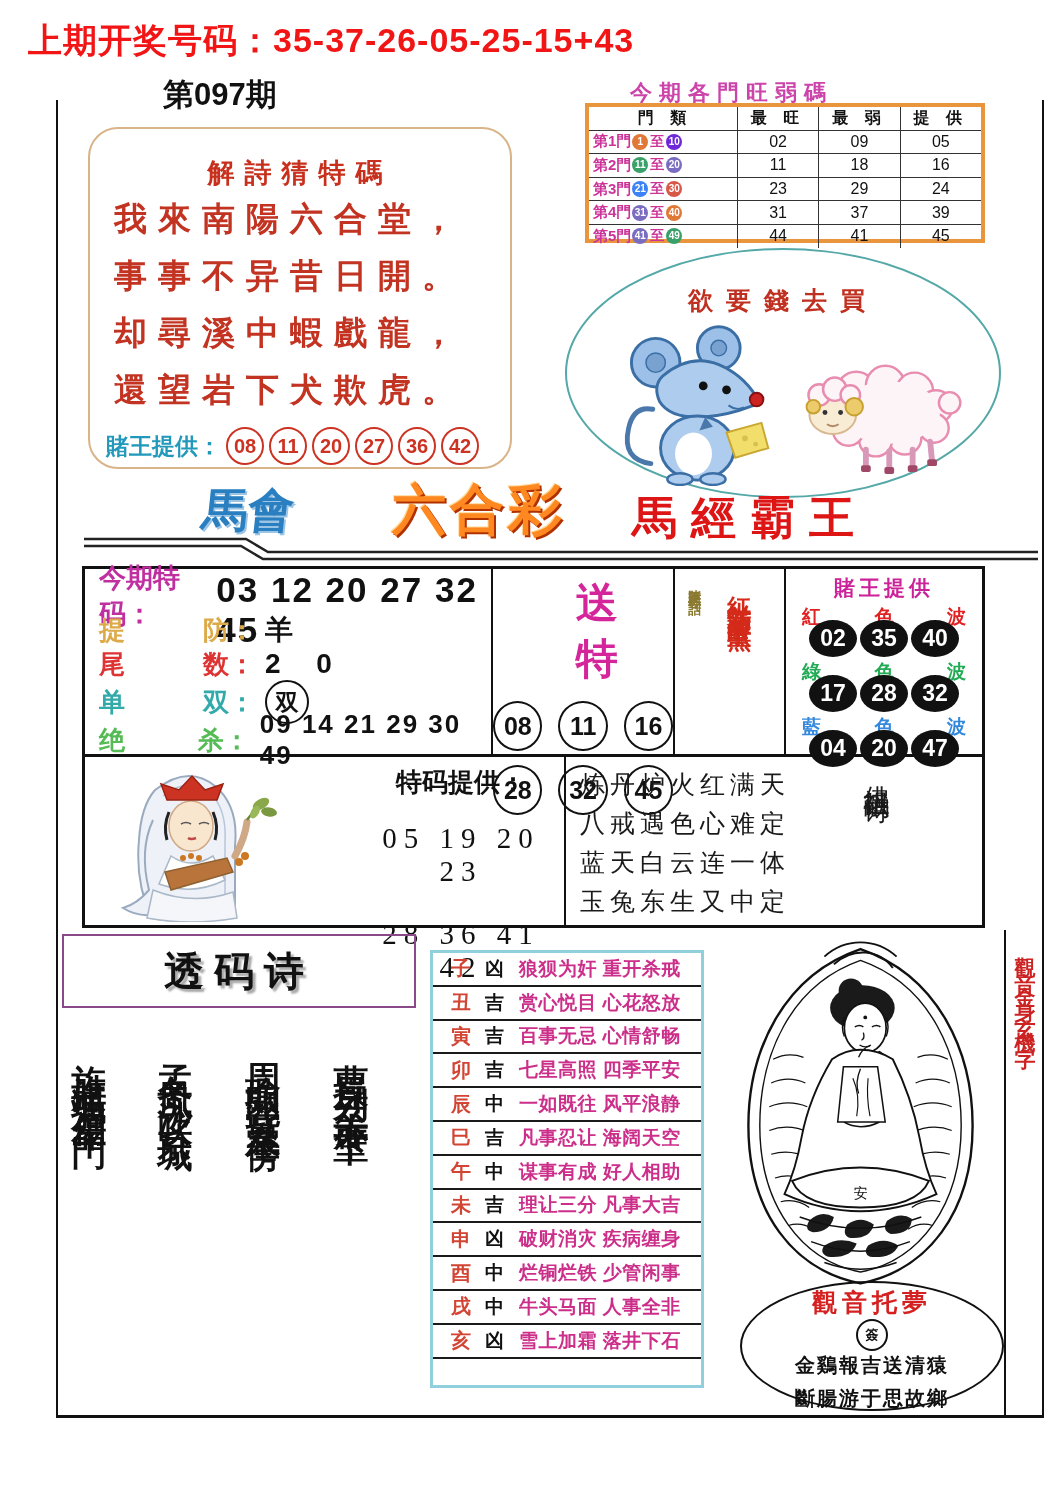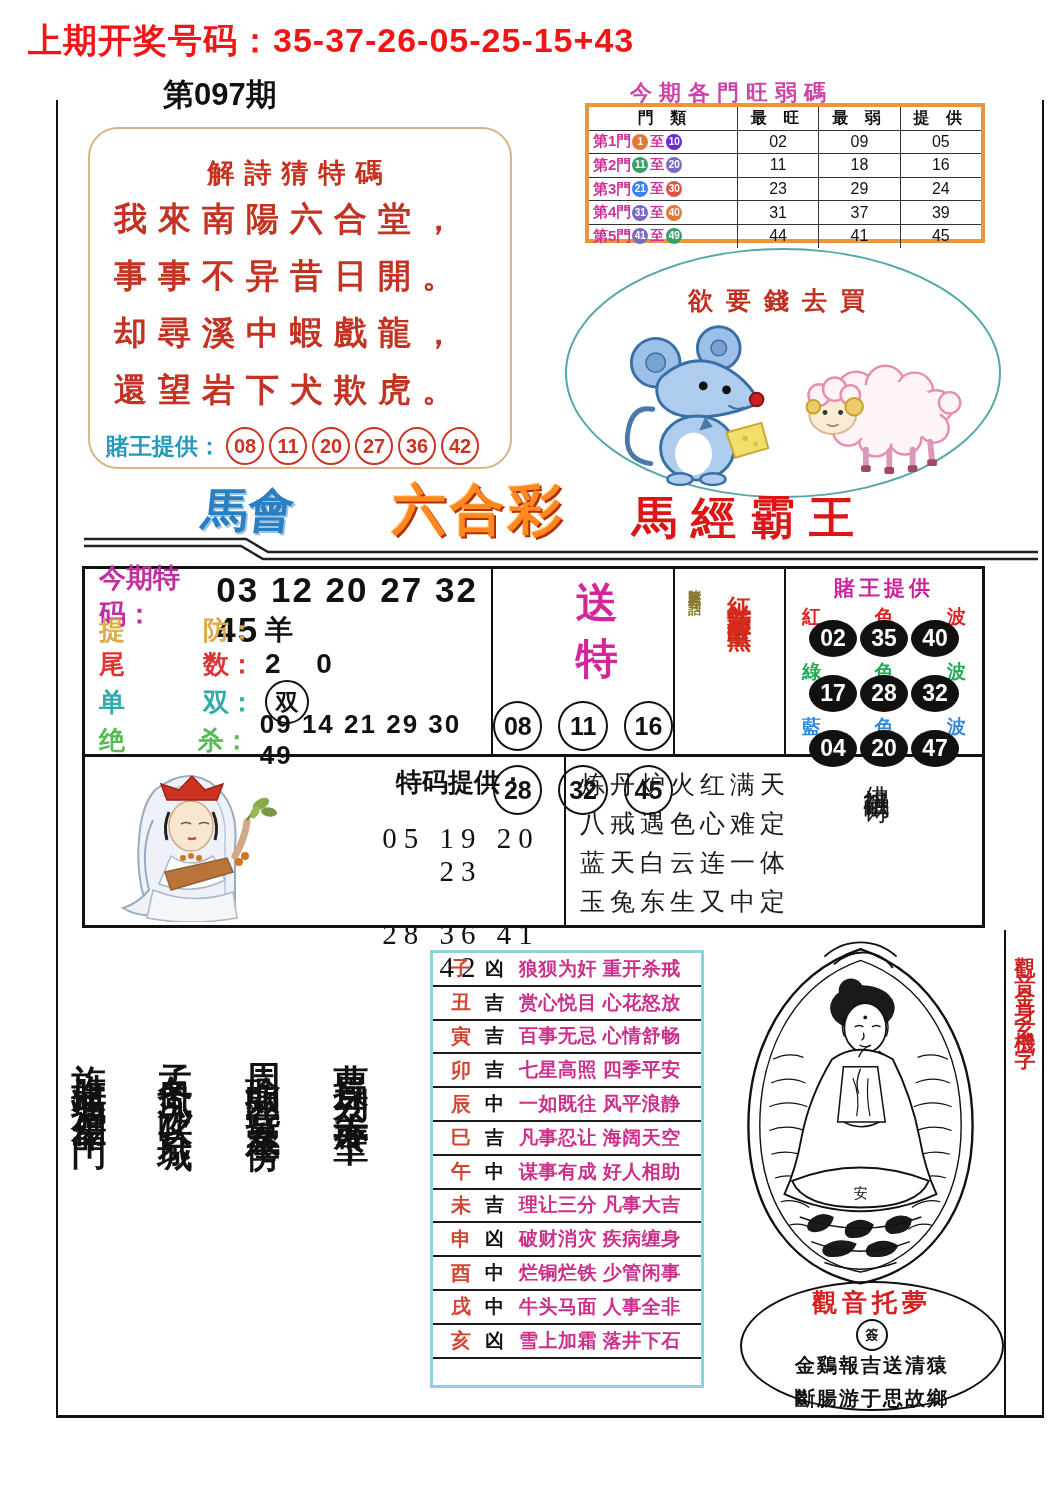--- a/index.html
+++ b/index.html
@@ -402,20 +402,23 @@
           <div class="bpoem-line">炼丹炉火红满天</div>
           <div class="bpoem-line">八戒遇色心难定</div>
           <div class="bpoem-line">蓝天白云连一体</div>
           <div class="bpoem-line">玉兔东生又中定</div>
         </div>
         <div class="abs vert bpoem-side serif">佛祖献码诗</div>
       </div>
     </div>
   </div>
 
+  <div class="abs touma-box">
+    <div class="touma-title">透码诗</div>
+  </div>
   <div class="abs vert tcol" style="left:326px;">曹操列卒赤壁下</div>
   <div class="abs vert tcol" style="left:238px;">周瑜開營紫塞傍</div>
   <div class="abs vert tcol" style="left:150px;">孟冬風沙吹京城</div>
   <div class="abs vert tcol" style="left:64px;">旌旗颯凋傷午門</div>
 
   <div class="abs zodiac">
     <div class="z-row">
       <span class="z-branch">子</span>
       <span class="z-luck">凶</span>
       <span class="z-text">狼狈为奸 重开杀戒</span>

